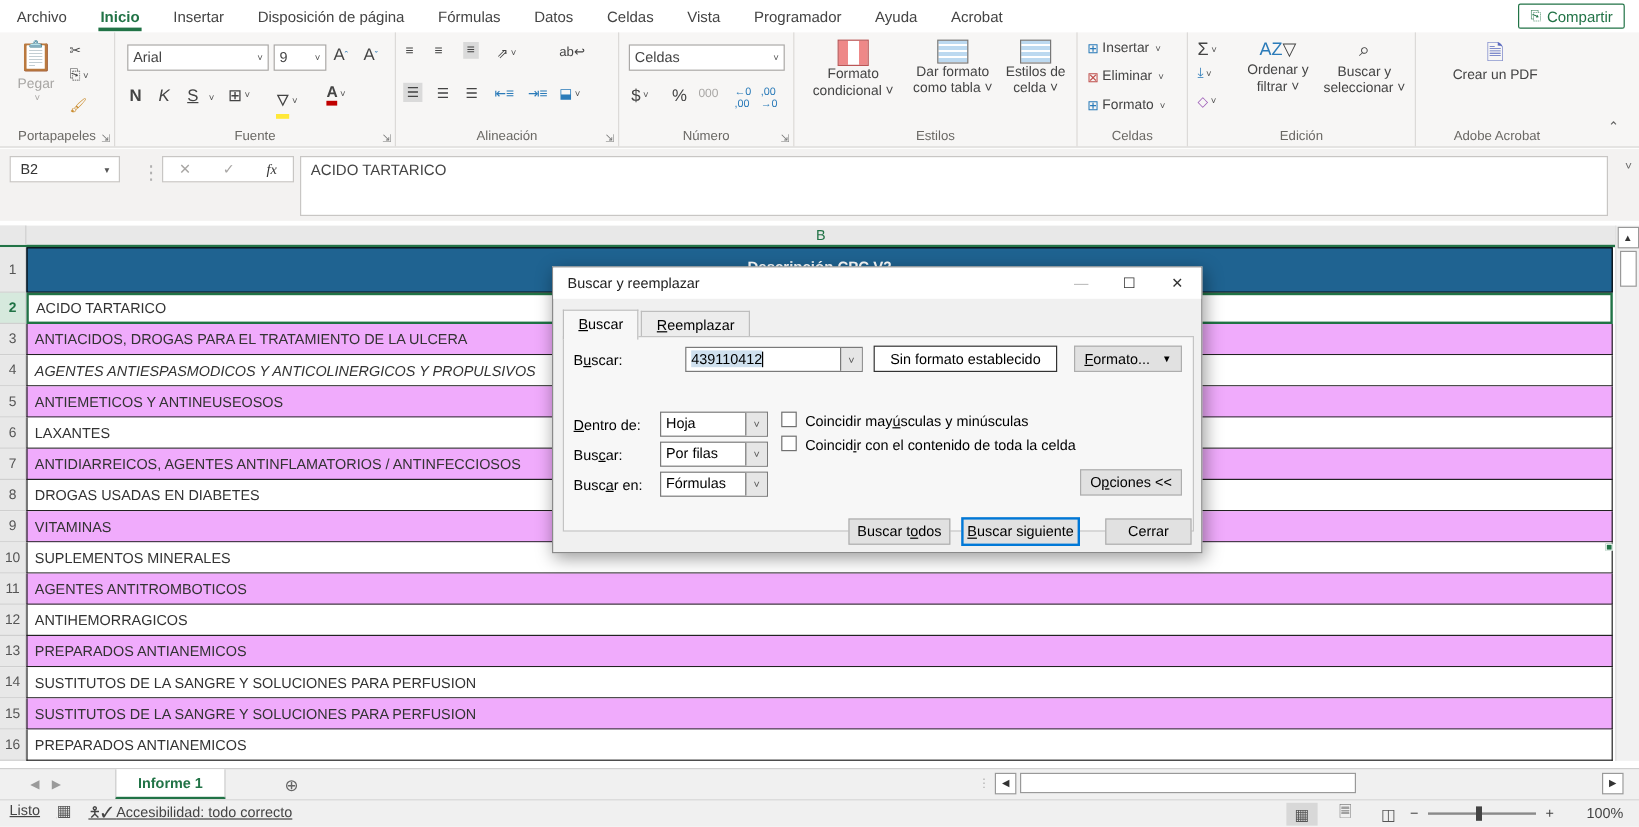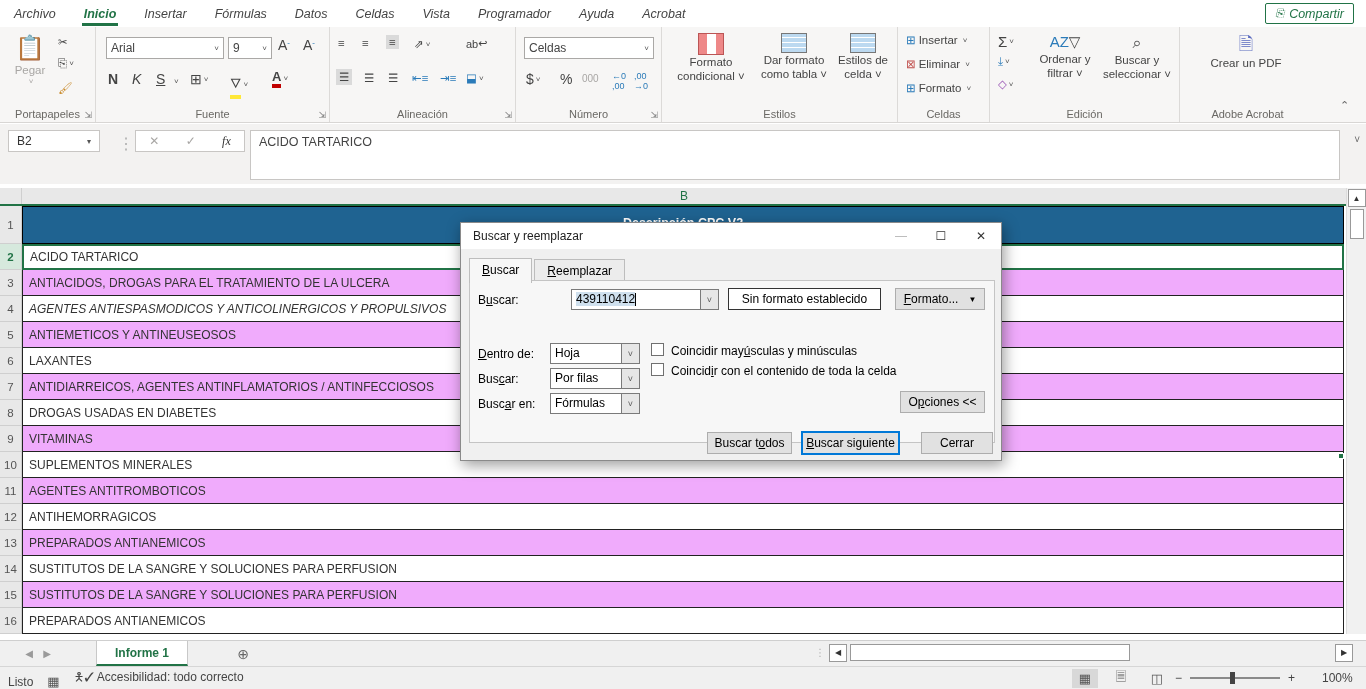--- a/index.html
+++ b/index.html
@@ -1,21 +1,21 @@
 <!DOCTYPE html>
 <html><head>
 <meta charset="utf-8">
 <style>
   * { margin:0; padding:0; box-sizing:border-box; }
   html,body { width:1366px; height:689px; overflow:hidden;
     font-family:"Liberation Sans", sans-serif; background:#fff; color:#333; }
   .abs { position:absolute; }
 
   
-  #menubar { position:absolute; left:0; top:0; width:1366px; height:27px; background:#fff; display:flex; align-items:flex-end;font-style:italic; }
+  #menubar { position:absolute; left:0; top:0; width:1366px; height:27px; background:#fff; display:flex; align-items:flex-end; }
   .menu-tab { padding:0 14px; font-size:12.5px; color:#444; height:27px; display:flex; align-items:center; cursor:default; position:relative; }
   .menu-tab.active { color:#217346; font-weight:bold; }
   .menu-tab.active::after { content:""; position:absolute; left:12px; right:12px; bottom:1px; height:3px; background:#217346; }
   #share-btn { position:absolute; right:12px; top:3px; height:21px; border:1px solid #217346; border-radius:2px;
     color:#217346; font-size:12.5px; display:flex; align-items:center; gap:5px; padding:0 9px; background:#fff; }
 
   
   #ribbon { position:absolute; left:0; top:27px; width:1366px; height:96px; background:#f7f6f5; border-bottom:1px solid #d8d6d4; font-size:11.5px; color:#444; }
   .rgroup { position:absolute; top:0; height:95px; border-right:1px solid #dcdad8; }
   .rgroup-label { position:absolute; bottom:2px; left:0; right:0; text-align:center; font-size:11px; color:#6a6864; }
@@ -66,21 +66,21 @@
     color:#217346; font-weight:bold; padding:0 18px; display:flex; align-items:center; margin-left:40px; }
   #add-sheet { width:30px; display:flex; align-items:center; justify-content:center; color:#666; font-size:14px; }
   #hscroll { position:absolute; left:815px; top:643px; width:538px; height:19px; display:flex; align-items:center; gap:3px; }
   #hscroll .dots { color:#b0b0b0; font-size:10px; letter-spacing:1px; }
   #hthumb { width:280px; height:17px; background:#fff; border:1px solid #999; }
   #htrack-rest { flex:1; }
 
   
   #statusbar { position:absolute; left:0; top:666px; width:1366px; height:23px; background:#f0f0f0; border-top:1px solid #d6d6d6;
     font-size:12px; color:#444; display:flex; align-items:center; }
-  #statusbar .left { display:flex; align-items:flex-end; gap:14px; padding-left:8px; }
+  #statusbar .left { display:flex; align-items:flex-start; gap:14px; padding-left:8px;text-decoration:underline; }
   #view-btns { position:absolute; left:1072px; display:flex; gap:10px; align-items:center; }
   .view-btn { width:26px; height:19px; display:flex; align-items:center; justify-content:center; font-size:13px; color:#555; }
   .view-btn.on { background:#d8d8d8; }
   #zoomer { position:absolute; left:1175px; display:flex; align-items:center; gap:8px; }
   #zoom-track { width:90px; height:2px; background:#8a8a8a; position:relative; }
   #zoom-thumb { position:absolute; left:40px; top:-5px; width:5px; height:12px; background:#444; }
   #zoom-pct { position:absolute; left:1322px; }
 
   
   #dialog { position:absolute; left:460px; top:222px; width:542px; height:239px; background:#f0f0f0; border:1px solid #8a8a8a;
@@ -110,20 +110,21 @@
 
 <div id="menubar">
   <div style="display:flex;height:27px;">
 
       <div class="menu-tab">Archivo</div>
 
       <div class="menu-tab active">Inicio</div>
 
       <div class="menu-tab">Insertar</div>
 
+      <div class="menu-tab">Disposición de página</div>
 
       <div class="menu-tab">Fórmulas</div>
 
       <div class="menu-tab">Datos</div>
 
       <div class="menu-tab">Celdas</div>
 
       <div class="menu-tab">Vista</div>
 
       <div class="menu-tab">Programador</div>

